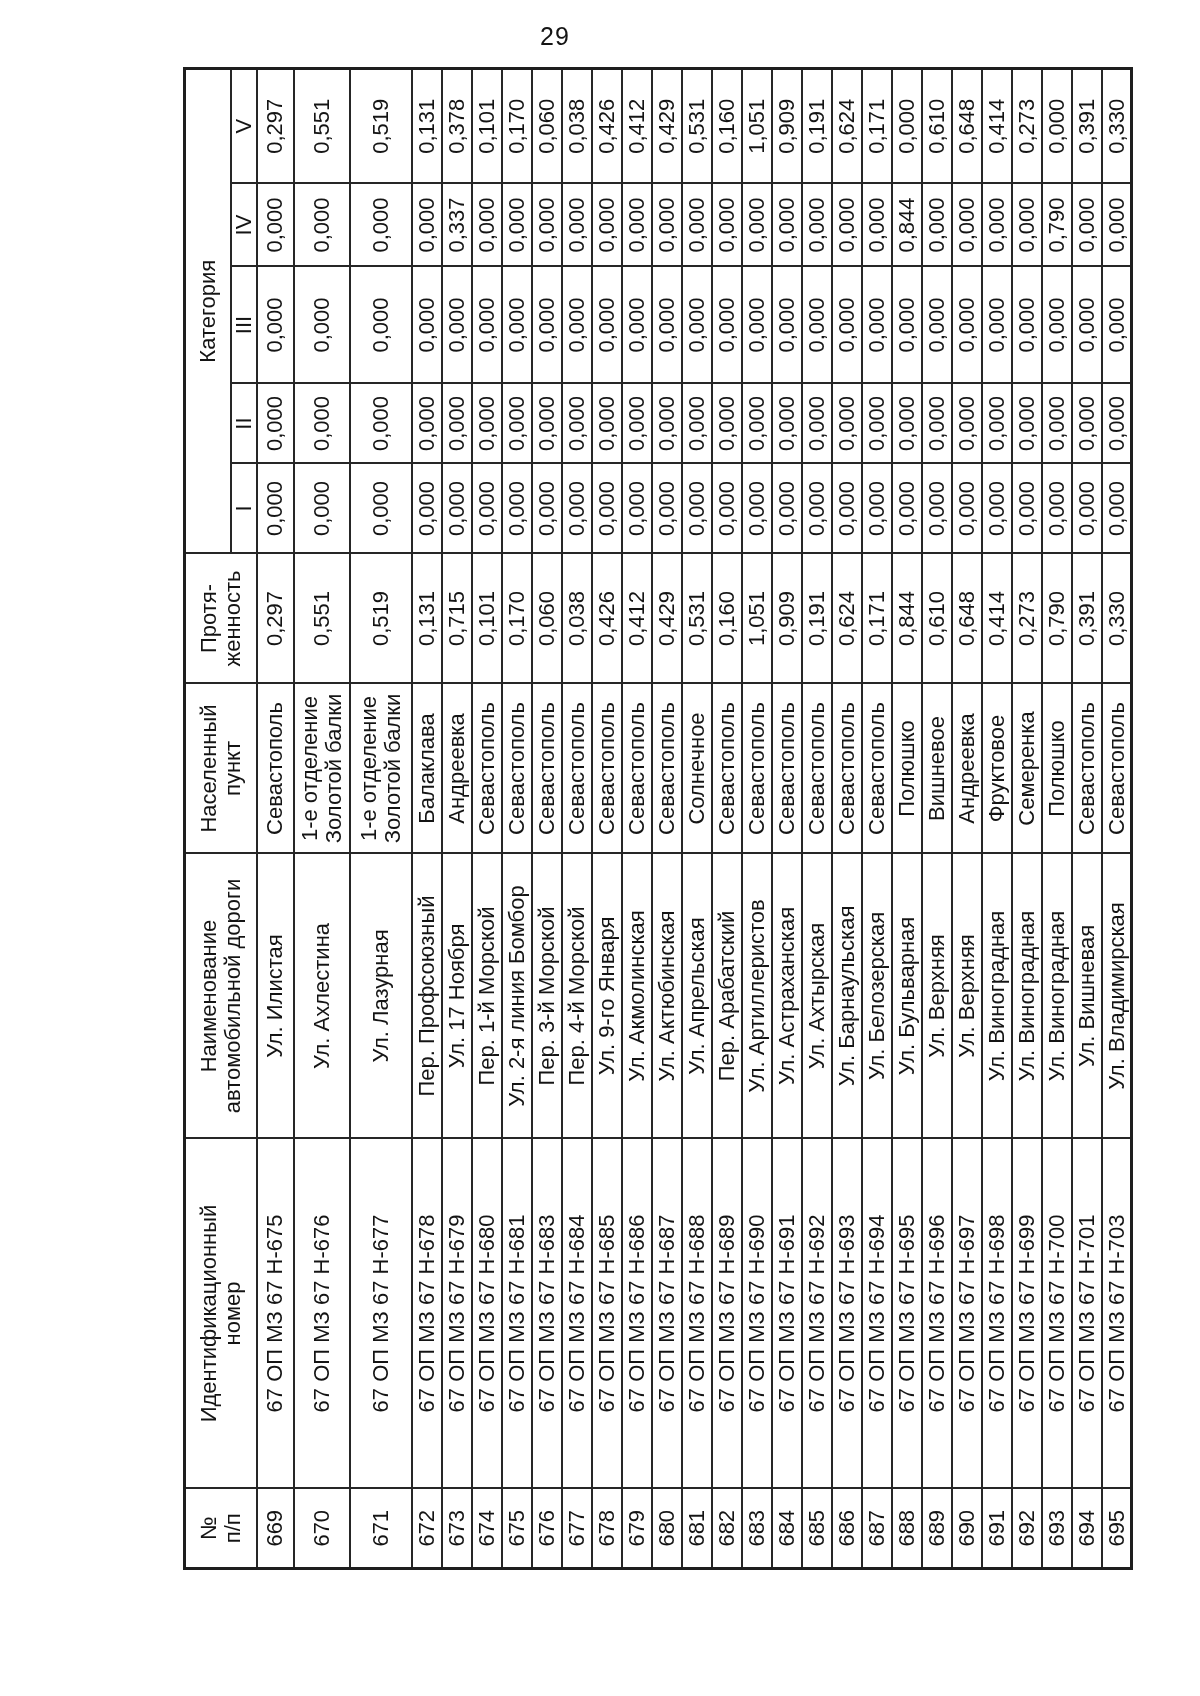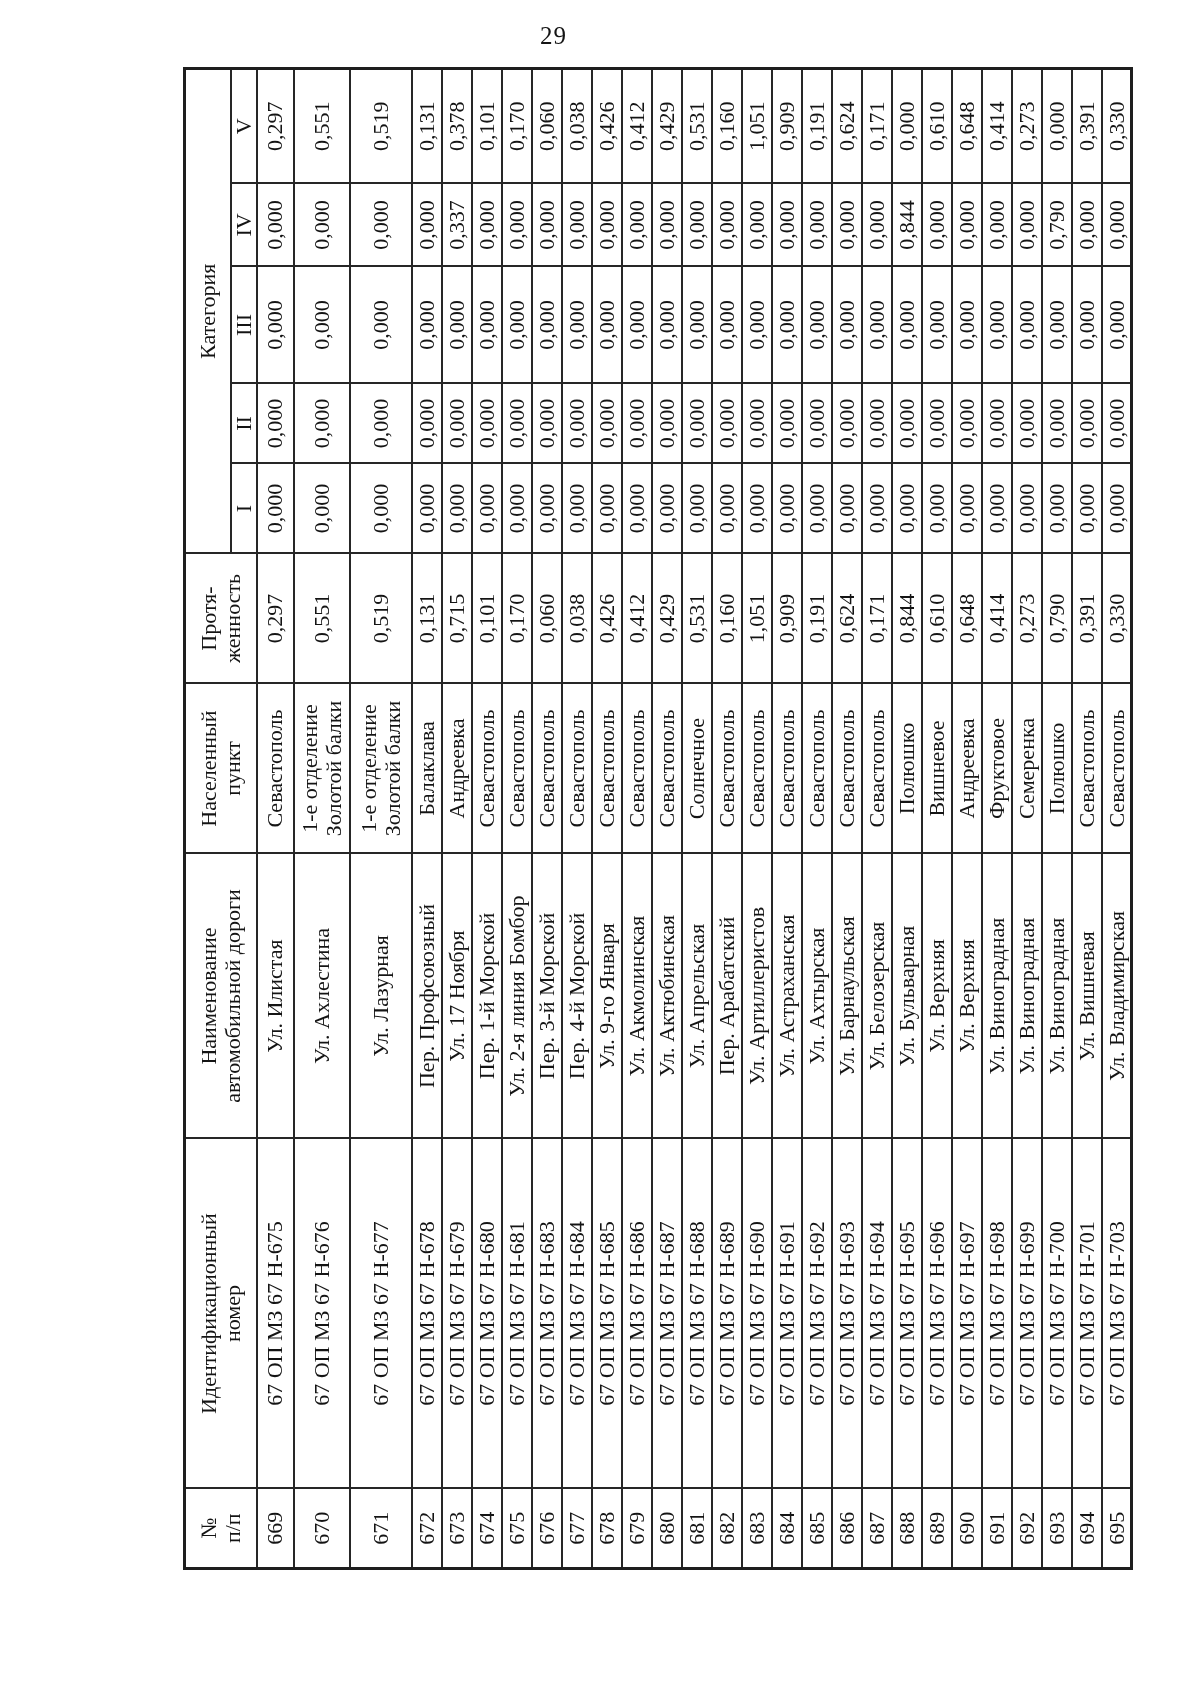--- a/index.html
+++ b/index.html
@@ -1,20 +1,20 @@
 <!DOCTYPE html>
 <html><head>
 <meta charset="utf-8">
 <style>
   html,body{margin:0;padding:0;background:#e8e8e8;}
   .page{
     position:relative;
     width:1200px;height:1696px;
     background:#ffffff;
-    font-family:Liberation Serif, serif;
+    font-family:Liberation Sans, sans-serif;
     color:#141414;
     overflow:hidden;
   }
   .page-number{
     position:absolute;
     left:540px;top:22px;
     font-size:25px;
     letter-spacing:1px;
   }
   

